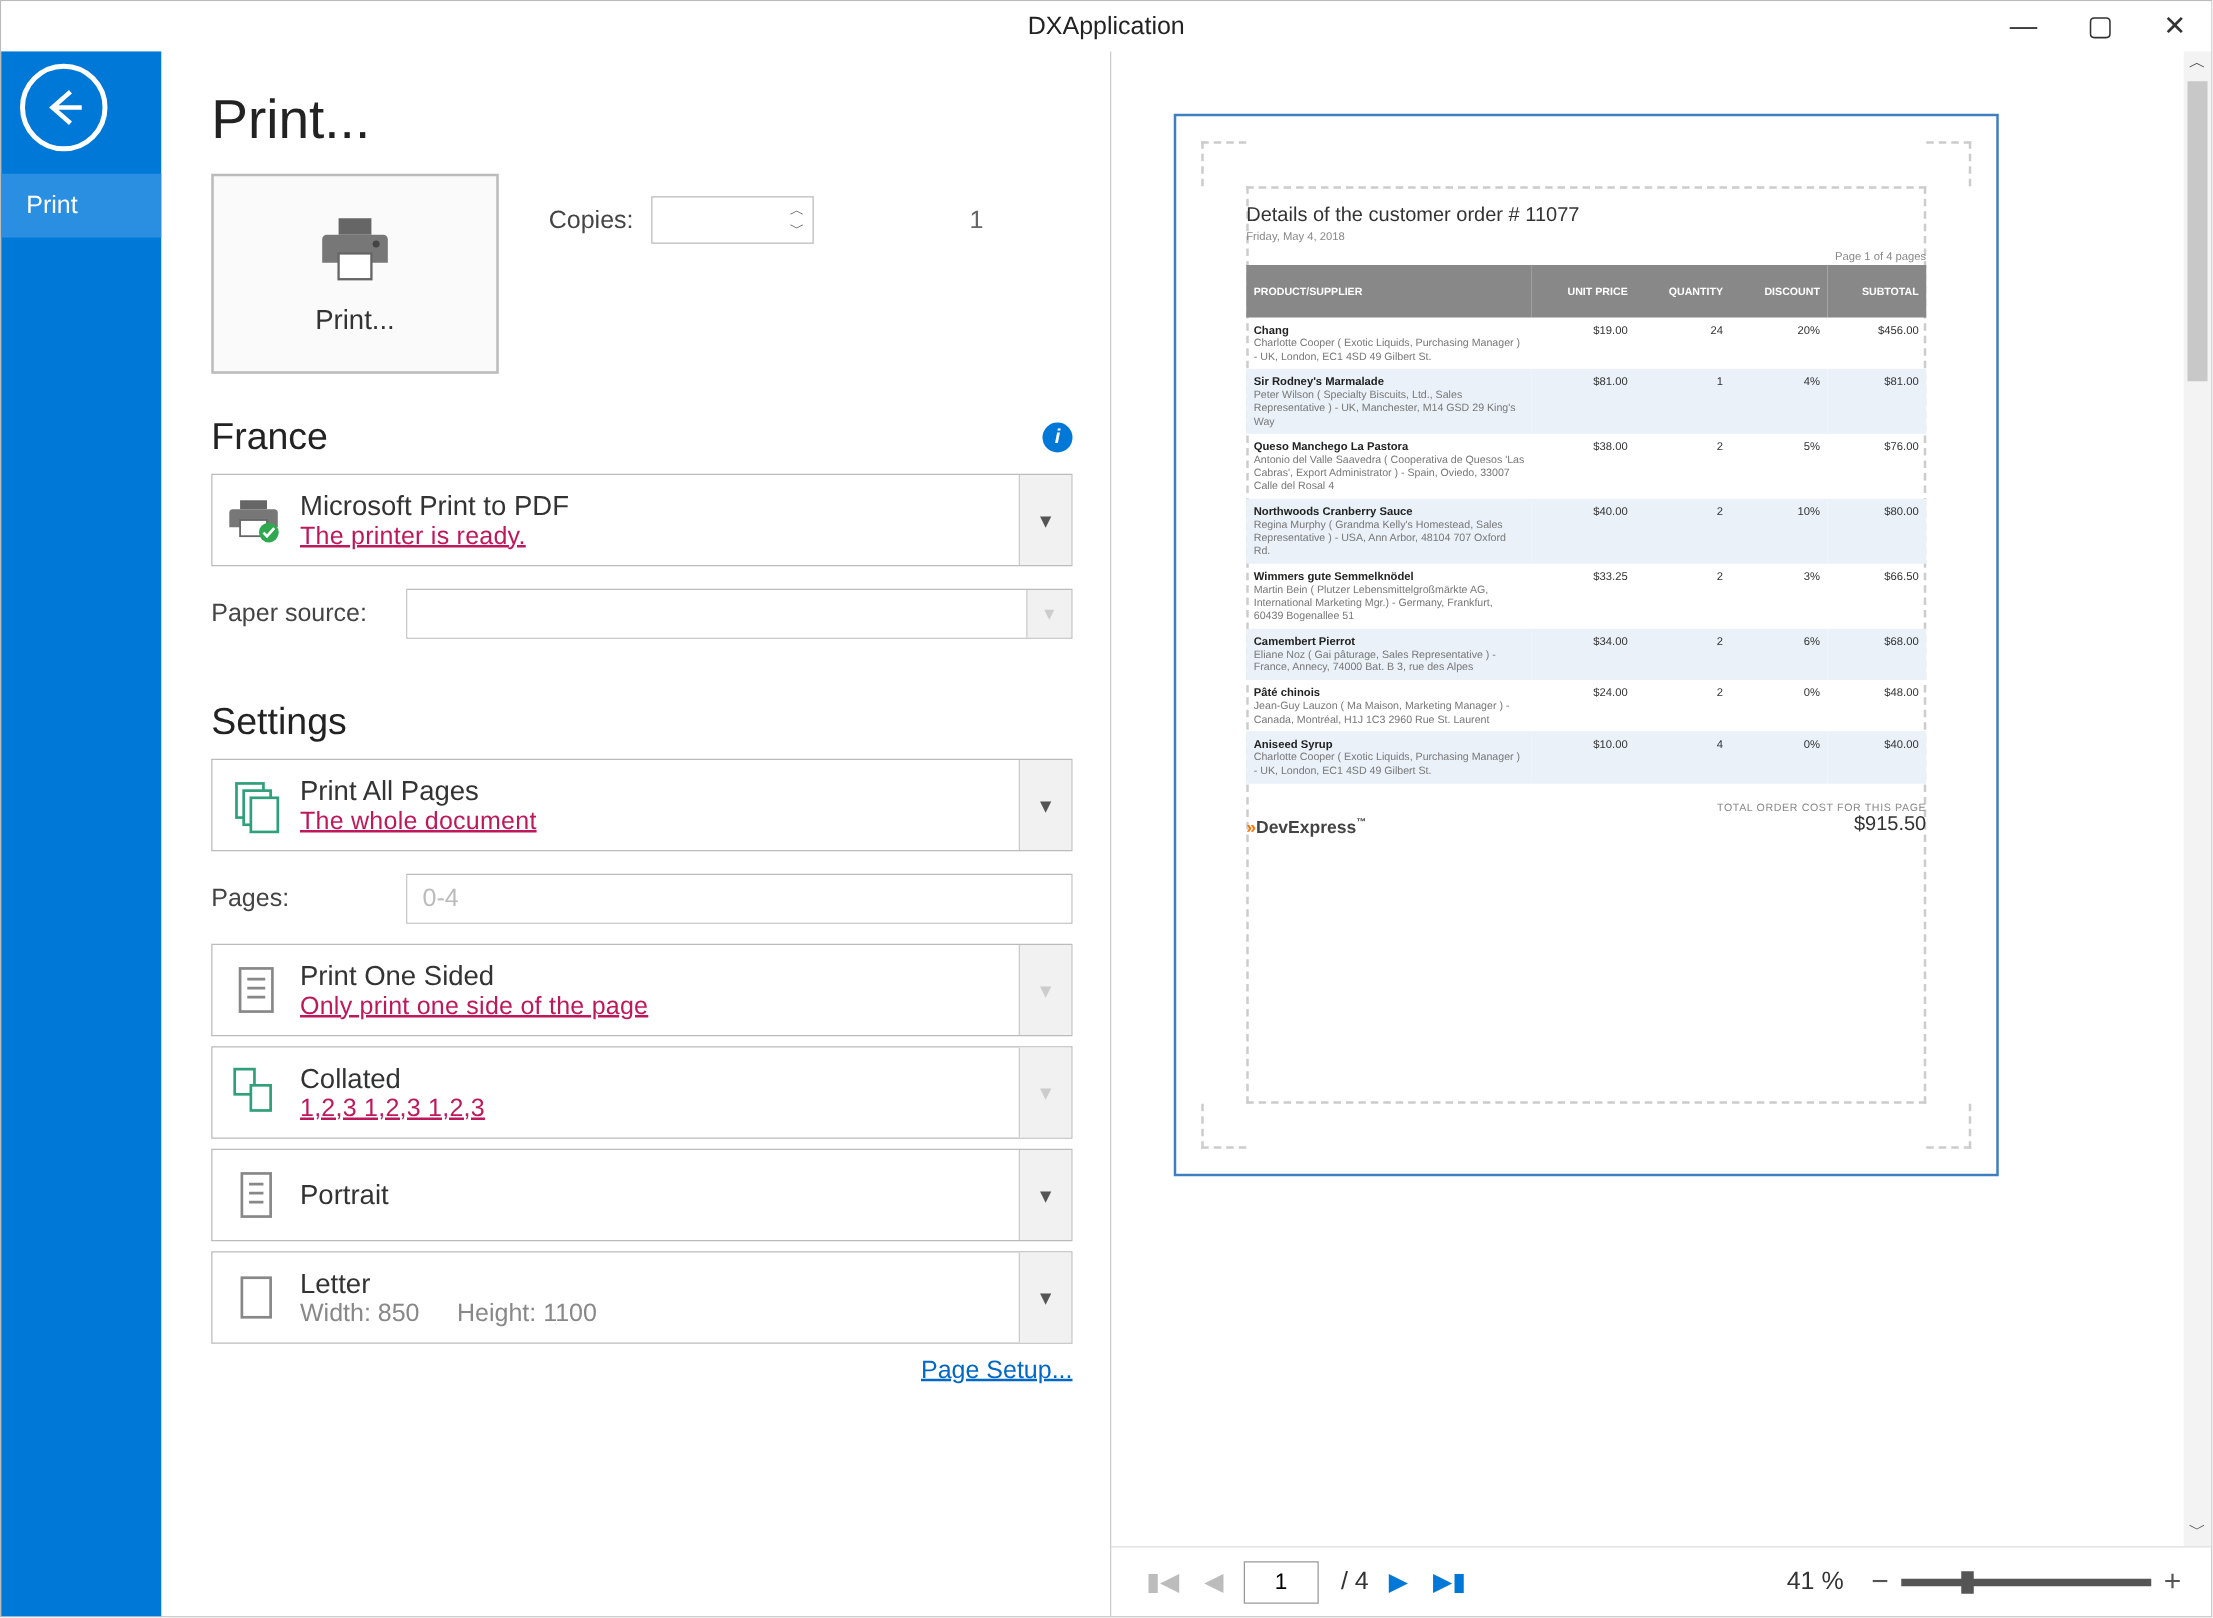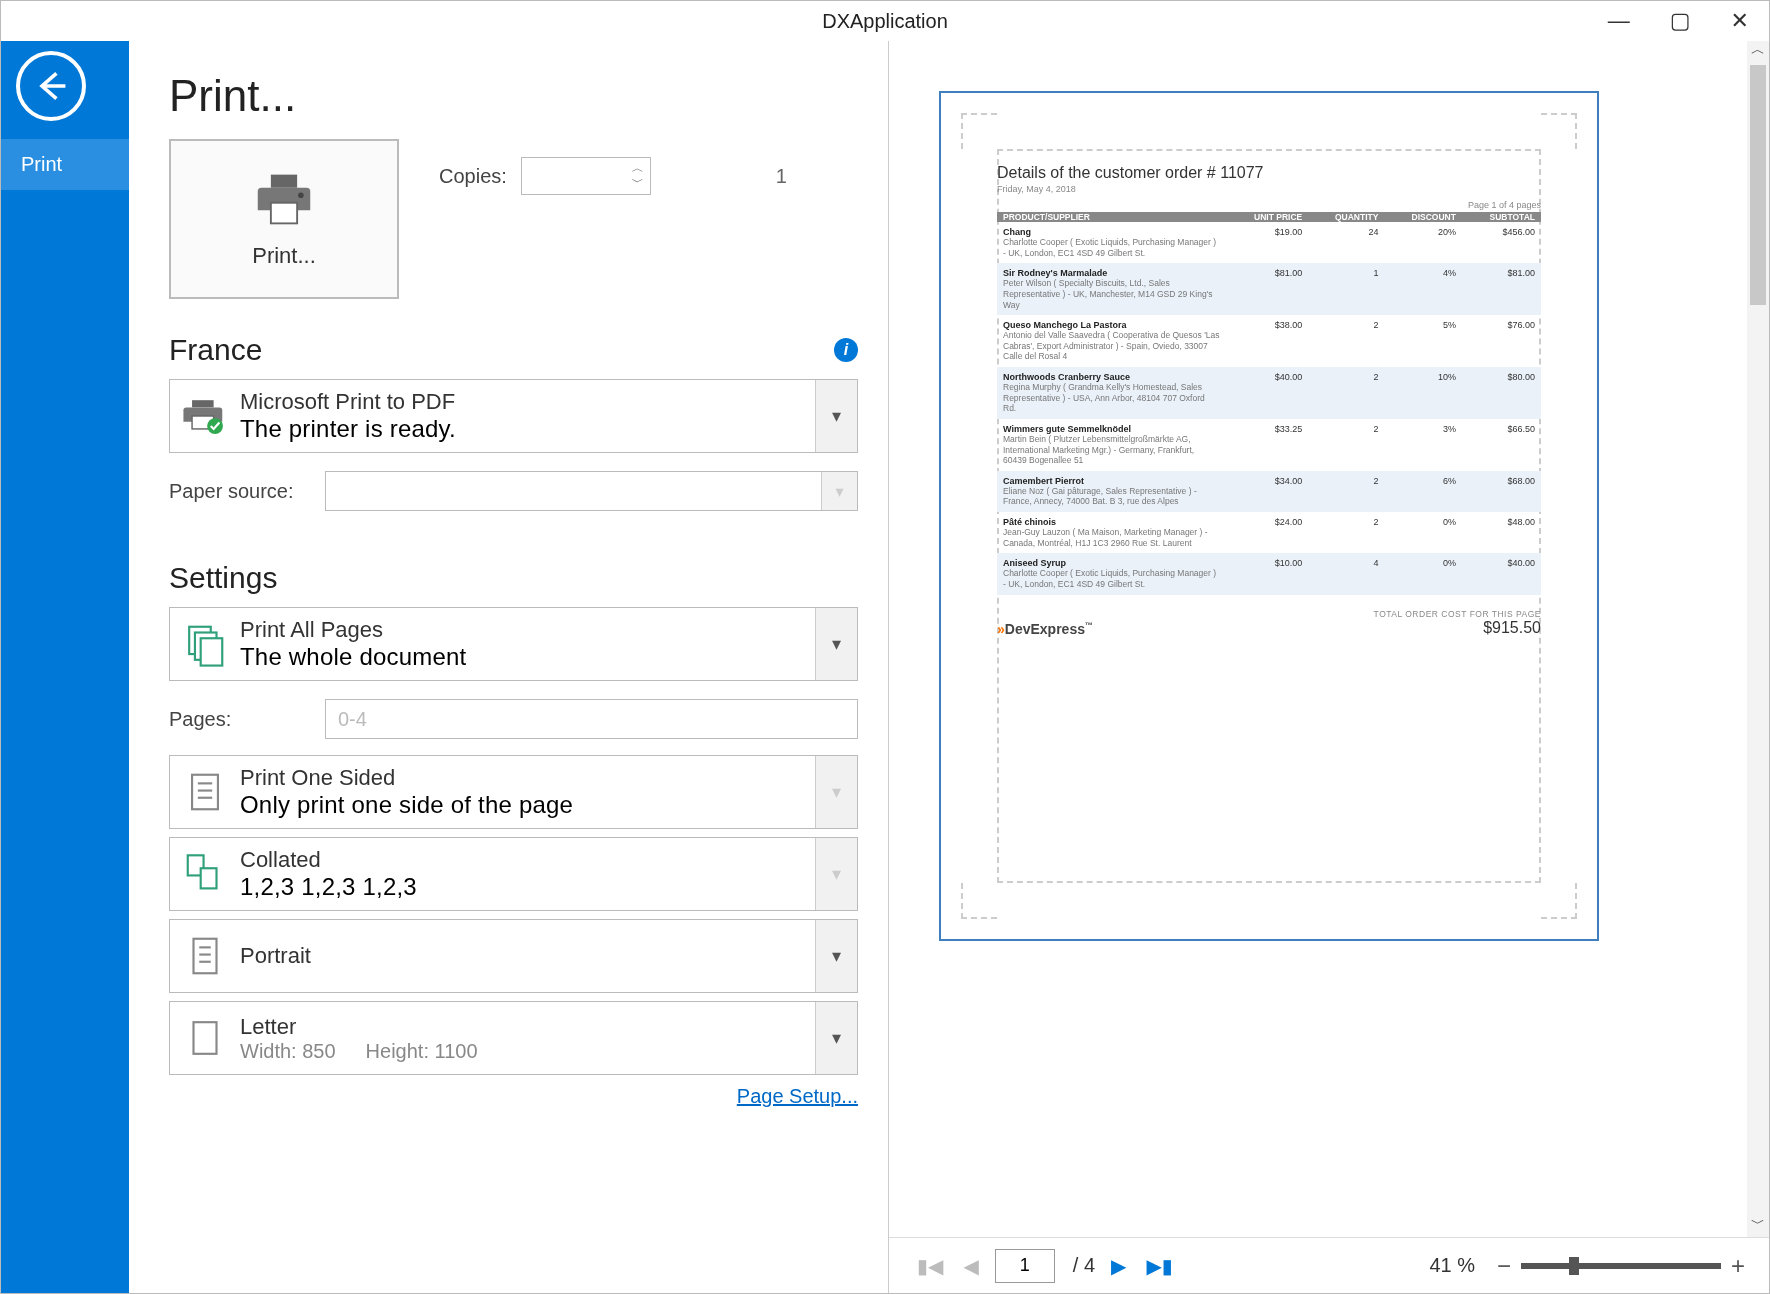--- a/index.html
+++ b/index.html
@@ -45,21 +45,21 @@
 .section-hdr { display: flex; align-items: center; margin-top: 34px; margin-bottom: 12px; }
 .section-hdr h2 { font-size: 30px; font-weight: 400; color: #222; }
 .info-icon { width: 24px; height: 24px; border-radius: 50%; background: #0078d7; color: #fff; font-style: italic; font-weight: bold; font-size: 16px; display: flex; align-items: center; justify-content: center; margin-left: auto; cursor: pointer; }
 
 
 .combo { display: flex; height: 74px; border: 1px solid #bbb; margin-bottom: 8px; background: #fff; cursor: pointer; }
 .combo .ico { width: 70px; display: flex; align-items: center; justify-content: center; color: #666; }
 .combo .ico svg { width: 46px; height: 46px; }
 .combo .txt { flex: 1; display: flex; flex-direction: column; justify-content: center; }
 .combo .txt .line1 { font-size: 22px; color: #333; }
-.combo .txt .line2 { font-size: 24px; color: #000000; letter-spacing: 0.2px; }
+.combo .txt .line2 { font-size: 20px; color: #be185d; letter-spacing: 0.2px; text-decoration: underline; }
 .combo .arrow { width: 42px; border-left: 1px solid #ccc; background: #f1f1f1; display: flex; align-items: center; justify-content: center; color: #555; font-size: 18px; }
 .combo.disabled .arrow { color: #ccc; }
 .two-line-sub { display: flex; gap: 30px; font-size: 20px; color: #888; }
 
 .label-row { display: flex; align-items: center; gap: 16px; margin: 10px 0 16px; }
 .label-row label { font-size: 20px; color: #444; min-width: 140px; }
 .label-row .field { flex: 1; height: 40px; border: 1px solid #bbb; display: flex; }
 .label-row .field input { flex: 1; border: none; padding: 0 12px; font-size: 20px; outline: none; }
 .label-row .field input::placeholder { color: #bbb; }
 .label-row .field .arrow { width: 36px; border-left: 1px solid #ccc; background: #f1f1f1; display: flex; align-items: center; justify-content: center; color: #ccc; font-size: 16px; }
@@ -81,21 +81,21 @@
 .margin-box.bl { left: 20px; bottom: 20px; width: 36px; height: 36px; border-right: none; border-top: none; }
 .margin-box.br { right: 20px; bottom: 20px; width: 36px; height: 36px; border-left: none; border-top: none; }
 .margin-line-h { position: absolute; left: 56px; right: 56px; border-top: 2px dashed #ccc; }
 .margin-line-v { position: absolute; top: 56px; bottom: 56px; border-left: 2px dashed #ccc; }
 
 .report { position: absolute; left: 56px; right: 56px; top: 45px; bottom: 56px; font-size: 10px; color: #333; margin-top: 26px; }
 .report-title { font-size: 16px; color: #333; margin-bottom: 2px; }
 .report-date { font-size: 9px; color: #888; }
 .page-of { text-align: right; font-size: 9px; color: #888; margin: 6px 0 2px; }
 .rpt-table { width: 100%; border-collapse: collapse; font-size: 9px; }
-.rpt-table th { background: #888; color: #fff; text-align: left; padding: 0 6px; font-weight: 600; font-size: 8.5px; text-transform: uppercase; }
+.rpt-table th { background: #888; color: #fff; text-align: left; padding: 16px 6px; font-weight: 600; font-size: 8.5px; text-transform: uppercase; }
 .rpt-table th.num, .rpt-table td.num { text-align: right; }
 .rpt-table td { padding: 5px 6px; vertical-align: top; }
 .rpt-row { }
 .rpt-row.alt { background: #eaf1f9; }
 .prod-name { font-weight: 700; color: #222; display: block; }
 .prod-sub { color: #777; font-size: 8.5px; line-height: 1.25; display: block; }
 .rpt-footer { display: flex; justify-content: space-between; align-items: flex-end; margin-top: 14px; }
 .devx-logo { font-size: 14px; font-weight: 600; color: #444; }
 .devx-logo .chev { color: #ff7200; font-weight: 900; letter-spacing: -2px; margin-right: 2px; }
 .total-block { text-align: right; }

